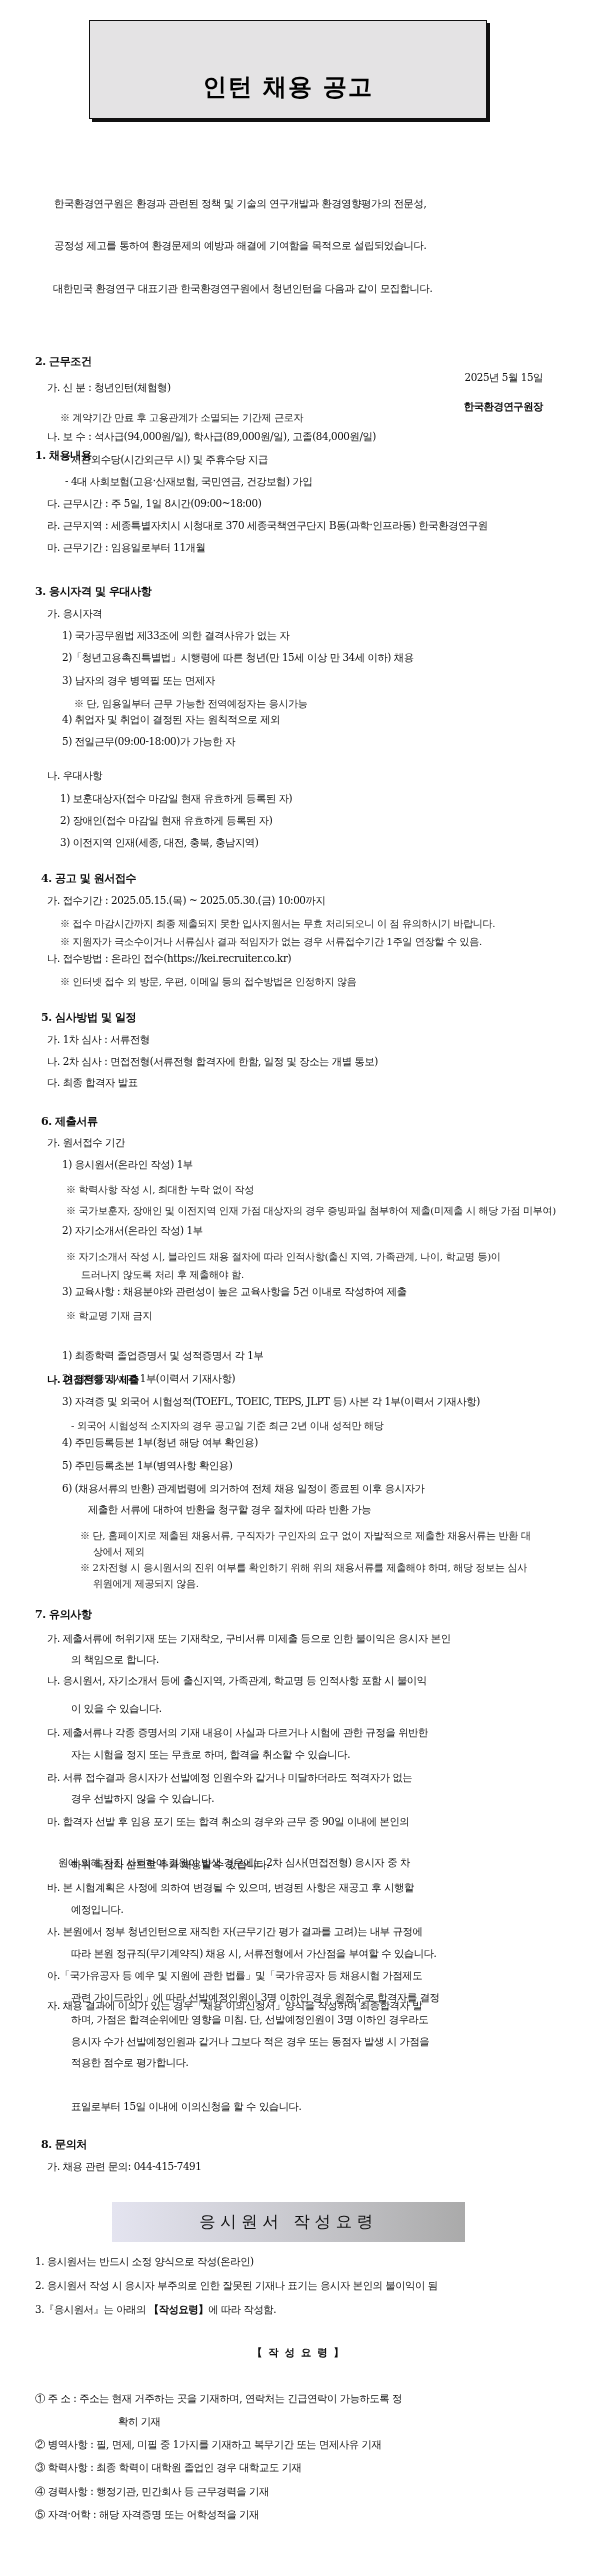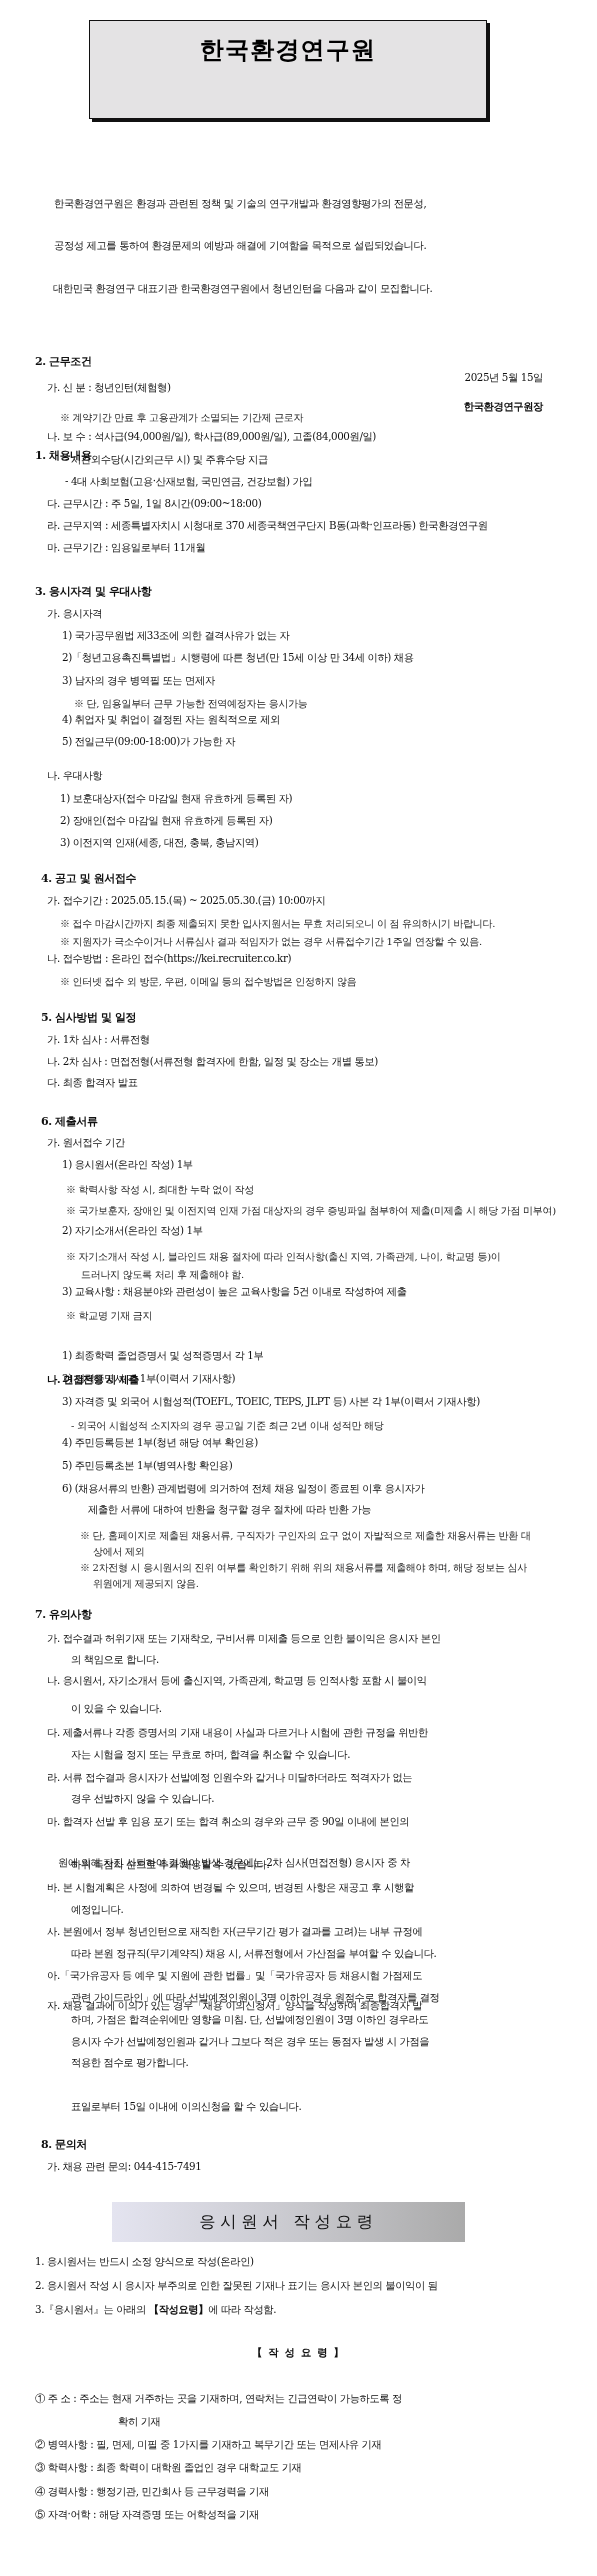--- a/index.html
+++ b/index.html
@@ -23,21 +23,21 @@
   .banner { position:absolute; left:112px; top:2202px; width:353px; height:40px;
             background:linear-gradient(90deg,#e4e4f0 0%,#c7c7cc 55%,#aaaaaa 100%);
             text-align:center; line-height:40px; font-family:"DejaVu Sans","Liberation Sans",sans-serif;
             font-size:16.3px; letter-spacing:4.8px; color:#111; }
   .bold { font-weight:bold; }
 </style>
 </head>
 <body>
 
 <div class="title-box">
-  <div class="line" style="top:13.3px;">한국환경연구원</div>
+  <div class="line" style="top:50px;">인턴 채용 공고</div>
 </div>
 
 <div class="abs t17" style="left:54px; top:197px;">한국환경연구원은 환경과 관련된 정책 및 기술의 연구개발과 환경영향평가의 전문성,</div>
 <div class="abs t17" style="left:54px; top:239px;">공정성 제고를 통하여 환경문제의 예방과 해결에 기여함을 목적으로 설립되었습니다.</div>
 <div class="abs t17" style="left:53px; top:282px;">대한민국 환경연구 대표기관 한국환경연구원에서 청년인턴을 다음과 같이 모집합니다.</div>
 
 <div class="abs t17" style="right:54px; top:371px;">2025년   5월   15일</div>
 <div class="abs t17 bold" style="right:54px; top:400px;">한국환경연구원장</div>
 
 <div class="abs h" style="left:35px; top:448px;">1. 채용내용</div>
@@ -100,21 +100,21 @@
 <div class="abs t17" style="left:62px; top:1436px;">4) 주민등록등본 1부(청년 해당 여부 확인용)</div>
 <div class="abs t17" style="left:62px; top:1459px;">5) 주민등록초본 1부(병역사항 확인용)</div>
 <div class="abs t17" style="left:62px; top:1482px;">6) (채용서류의 반환) 관계법령에 의거하여 전체 채용 일정이 종료된 이후 응시자가</div>
 <div class="abs t17" style="left:88px; top:1503px;">제출한 서류에 대하여 반환을 청구할 경우 절차에 따라 반환 가능</div>
 <div class="abs t13" style="left:80px; top:1529px;">※ 단, 홈페이지로 제출된 채용서류, 구직자가 구인자의 요구 없이 자발적으로 제출한 채용서류는 반환 대</div>
 <div class="abs t13" style="left:93px; top:1545px;">상에서 제외</div>
 <div class="abs t13" style="left:80px; top:1561px;">※ 2차전형 시 응시원서의 진위 여부를 확인하기 위해 위의 채용서류를 제출해야 하며, 해당 정보는 심사</div>
 <div class="abs t13" style="left:93px; top:1577px;">위원에게 제공되지 않음.</div>
 
 <div class="abs h" style="left:35px; top:1607px;">7. 유의사항</div>
-<div class="abs t17" style="left:47px; top:1632px;">가. 접수결과 허위기재 또는 기재착오, 구비서류 미제출 등으로 인한 불이익은 응시자 본인</div>
+<div class="abs t17" style="left:47px; top:1632px;">가. 제출서류에 허위기재 또는 기재착오, 구비서류 미제출 등으로 인한 불이익은 응시자 본인</div>
 <div class="abs t17" style="left:71px; top:1653px;">의 책임으로 합니다.</div>
 <div class="abs t17" style="left:47px; top:1674px;">나. 응시원서, 자기소개서 등에 출신지역, 가족관계, 학교명 등 인적사항 포함 시 불이익</div>
 <div class="abs t17" style="left:71px; top:1702px;">이 있을 수 있습니다.</div>
 <div class="abs t17" style="left:47px; top:1726px;">다. 제출서류나 각종 증명서의 기재 내용이 사실과 다르거나 시험에 관한 규정을 위반한</div>
 <div class="abs t17" style="left:71px; top:1748px;">자는 시험을 정지 또는 무효로 하며, 합격을 취소할 수 있습니다.</div>
 <div class="abs t17" style="left:47px; top:1771px;">라. 서류 접수결과 응시자가 선발예정 인원수와 같거나 미달하더라도 적격자가 없는</div>
 <div class="abs t17" style="left:71px; top:1792px;">경우 선발하지 않을 수 있습니다.</div>
 <div class="abs t17" style="left:47px; top:1815px;">마. 합격자 선발 후 임용 포기 또는 합격 취소의 경우와 근무 중 90일 이내에 본인의</div>
 <div class="abs t17" style="left:58px; top:1836px;margin-top:20px;">원에 의해 자진 사퇴하여 결원이 발생 경우에는 2차 심사(면접전형) 응시자 중 차</div>
 <div class="abs t17" style="left:71px; top:1858px;">하위 득점자 순으로 추가 채용할 수 있습니다.</div>

